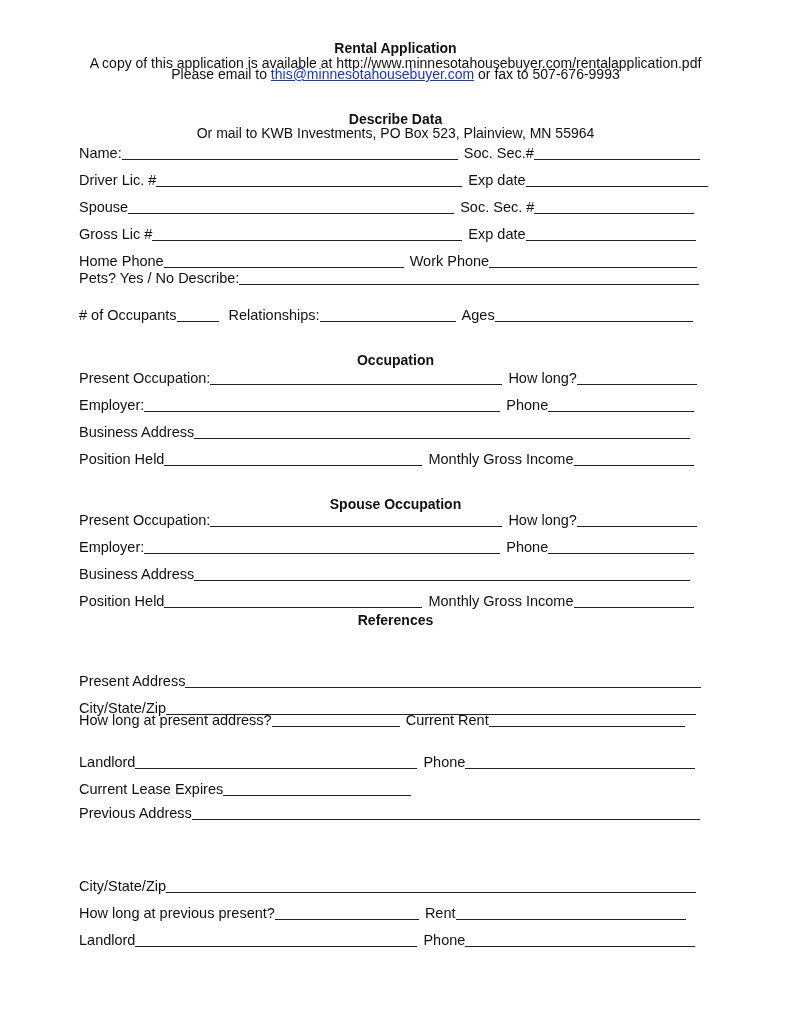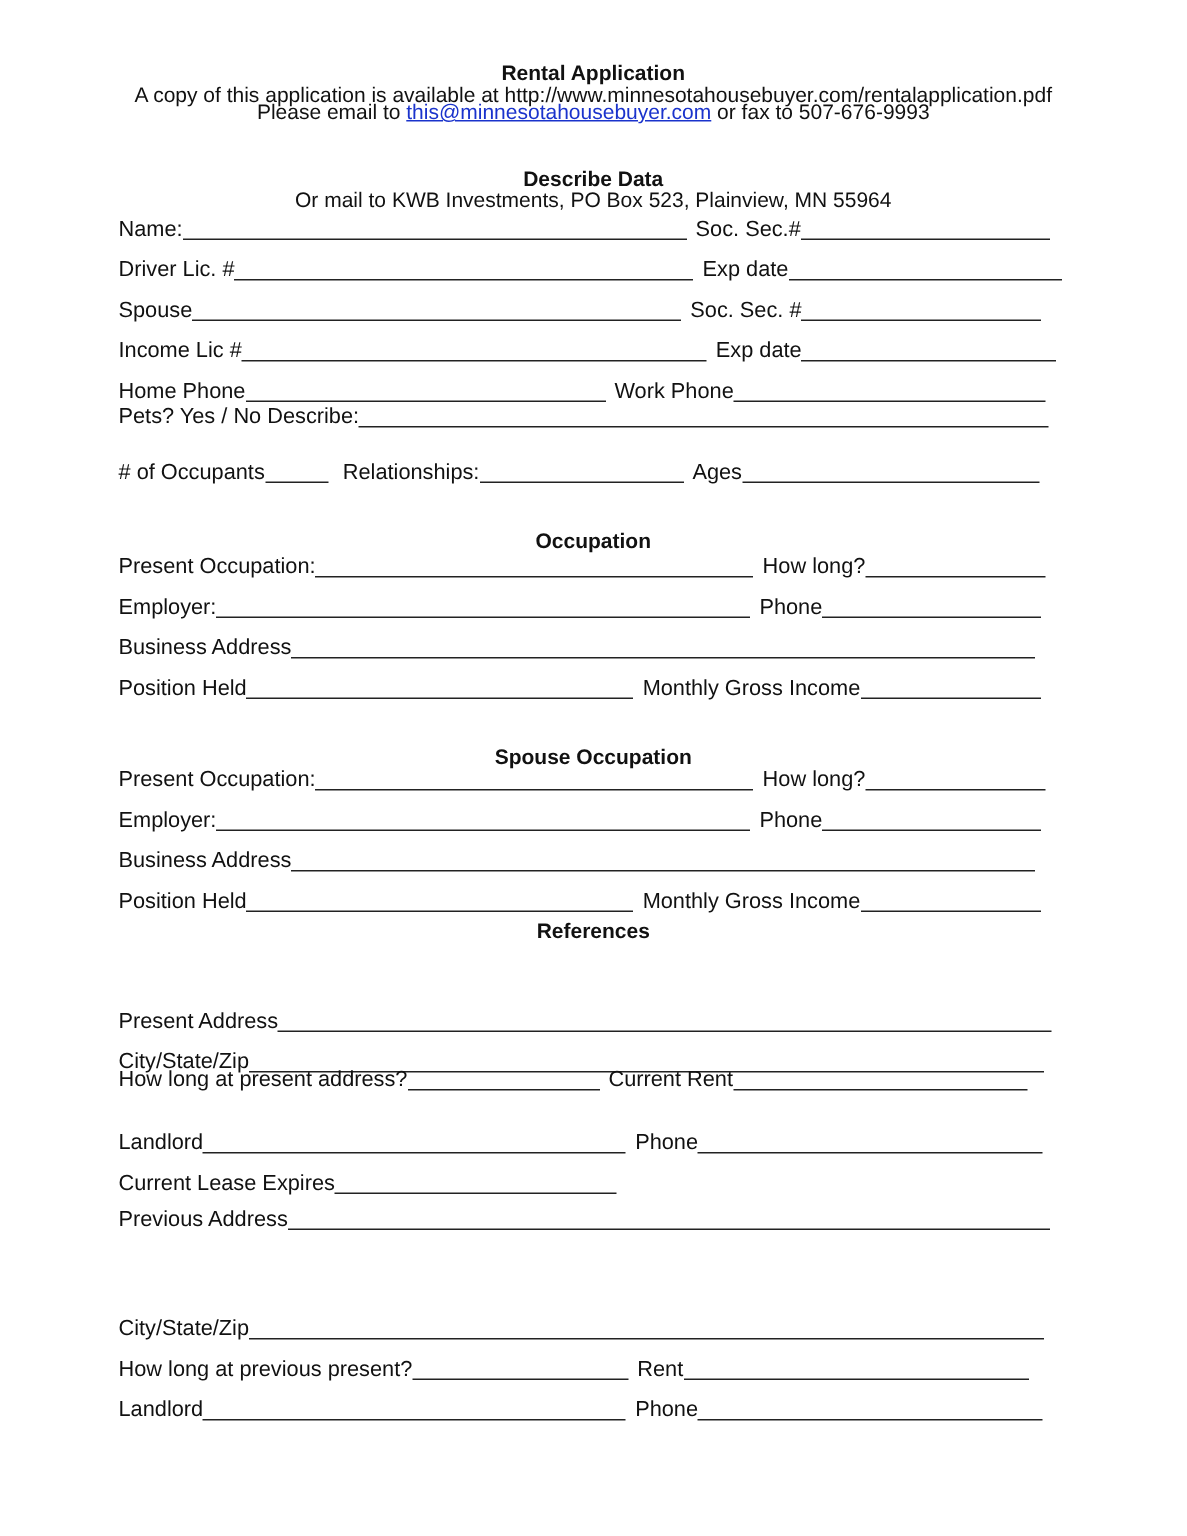--- a/index.html
+++ b/index.html
@@ -41,21 +41,21 @@
   <span class="line" style="width:182px"></span>
 </div>
 <div class="row" style="top:199px">
   <span class="lbl">Spouse</span>
   <span class="line" style="width:326px"></span>
     <span class="gap"></span>
   <span class="lbl">Soc. Sec. #</span>
   <span class="line" style="width:160px"></span>
 </div>
 <div class="row" style="top:226px">
-  <span class="lbl">Income Lic #</span>
+  <span class="lbl">Gross Lic #</span>
   <span class="line" style="width:310px"></span>
     <span class="gap"></span>
   <span class="lbl">Exp date</span>
   <span class="line" style="width:170px"></span>
 </div>
 <div class="row" style="top:253px">
   <span class="lbl">Home Phone</span>
   <span class="line" style="width:240px"></span>
     <span class="gap"></span>
   <span class="lbl">Work Phone</span>

